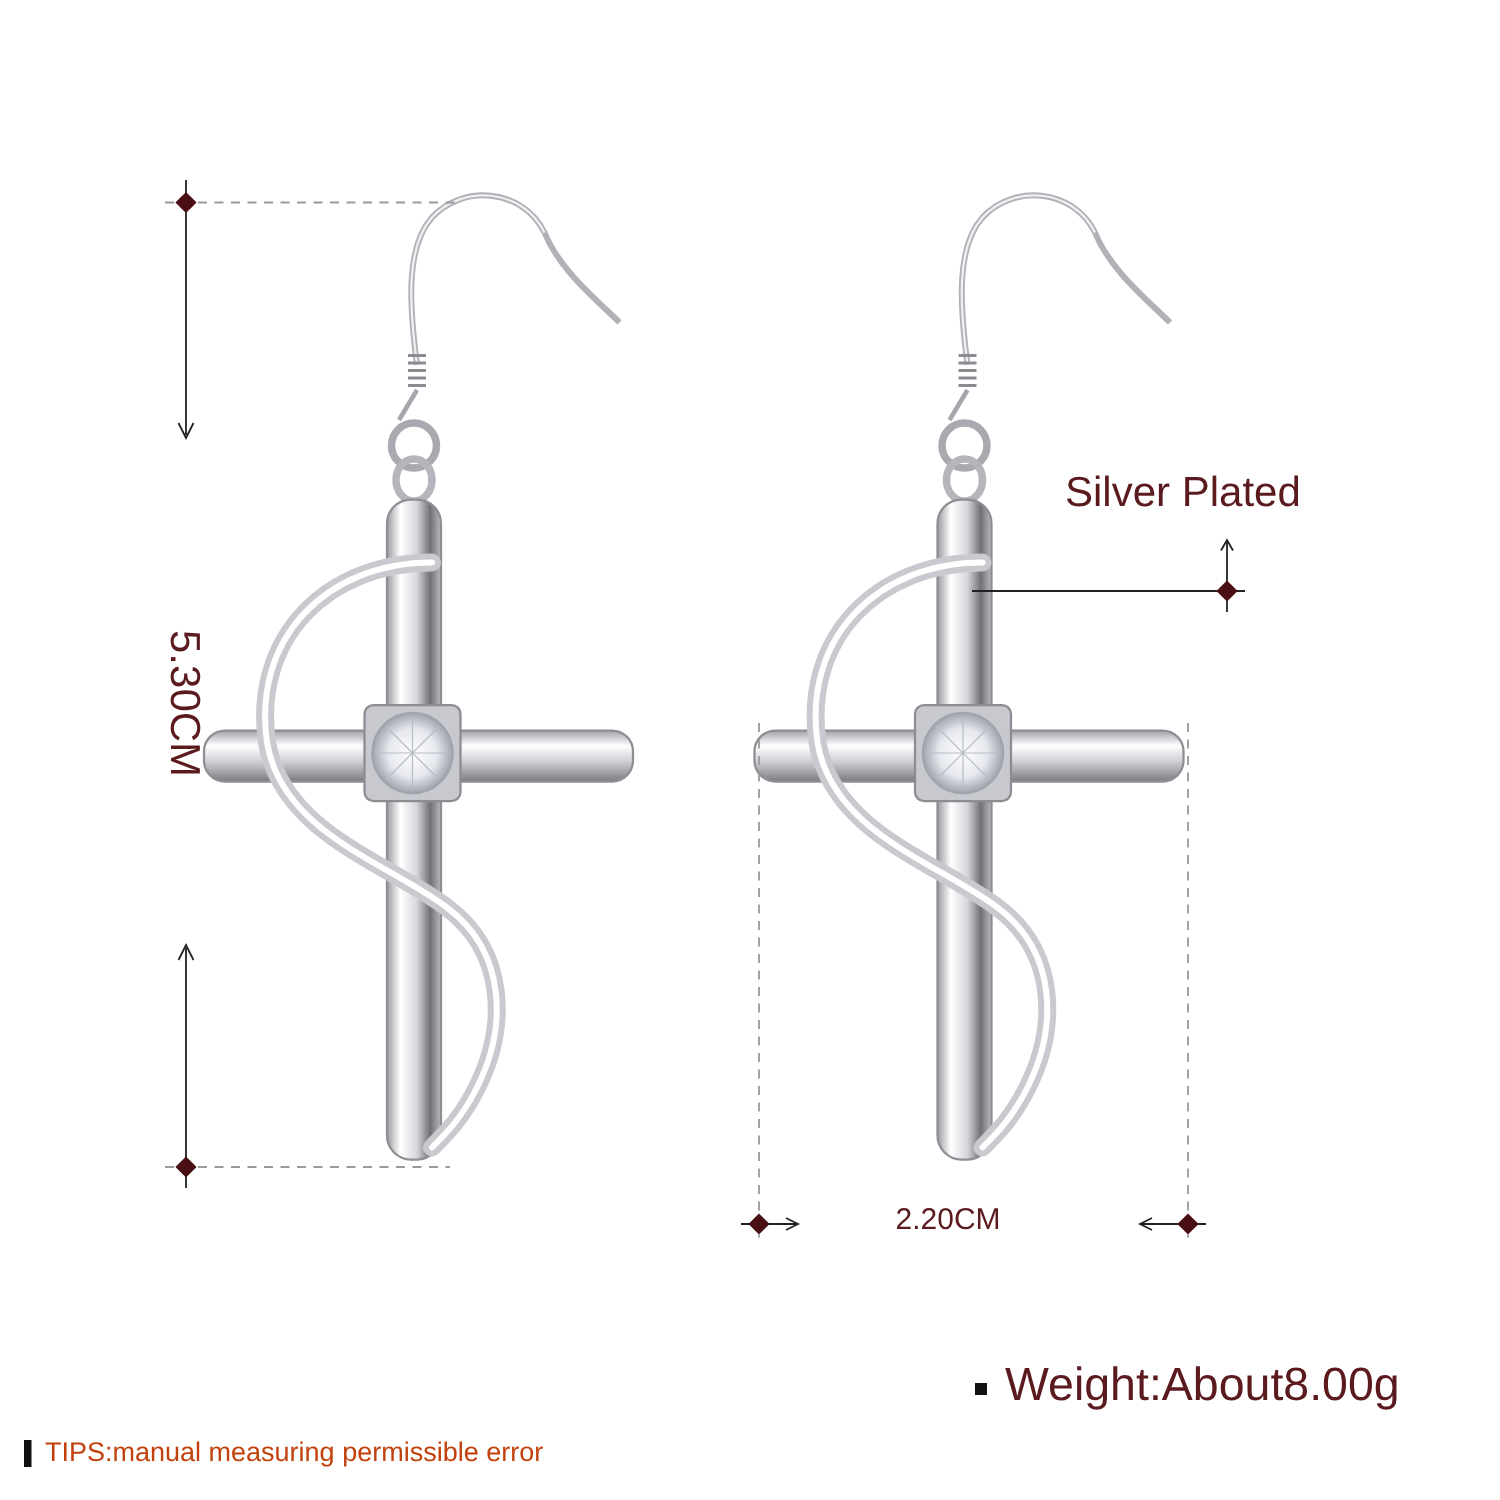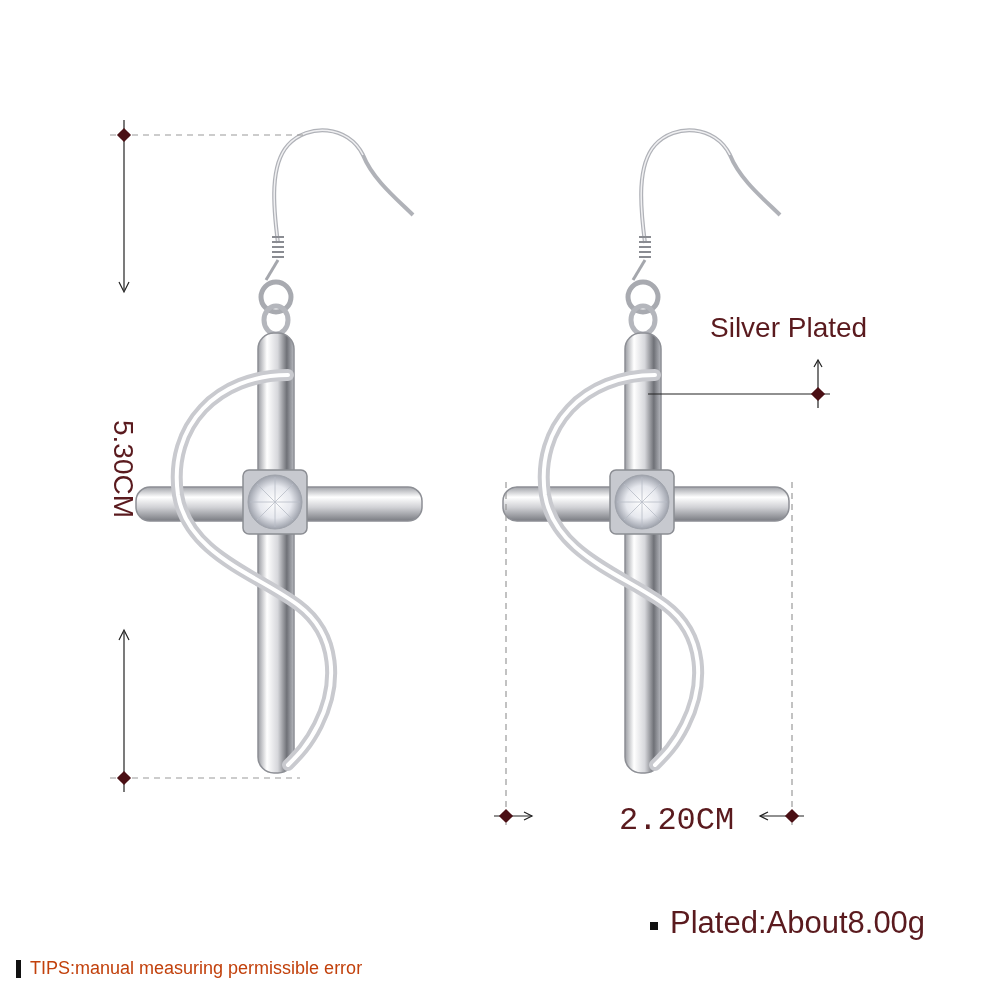--- a/index.html
+++ b/index.html
@@ -1,20 +1,20 @@
 <!DOCTYPE html>
 <html><head>
 <meta charset="utf-8">
 <style>
   html,body{margin:0;padding:0;background:#ffffff;}
   body{width:1000px;height:1000px;position:relative;overflow:hidden;font-family:"Liberation Sans",sans-serif;}
   .stage{position:absolute;left:0;top:0;width:988px;height:1000px;}
   .label{position:absolute;color:#5a1a1e;font-family:"Liberation Sans",sans-serif;white-space:nowrap;}
   .silver{left:710px;top:312px;font-size:28px;}
-  .width-label{left:619px;top:802px;font-size:32px;font-family:Liberation Mono, monospace;}
+  .width-label{left:597px;top:802px;font-size:20px;}
   .height-label{left:103px;top:420px;font-size:28px;transform-origin:0 0;transform:translate(36px,0) rotate(90deg);}
   .weight{left:670px;top:905px;font-size:31px;}
   .weight-bullet{position:absolute;left:650px;top:922px;width:8px;height:8px;background:#111;}
   .tips-bar{position:absolute;left:16px;top:960px;width:5px;height:18px;background:#111;}
   .tips{position:absolute;left:30px;top:958px;font-size:18px;color:#c2410c;white-space:nowrap;}
 </style>
 </head>
 <body>
 
 <div class="stage">
@@ -103,17 +103,17 @@
     <rect x="501" y="811" width="10" height="10" fill="#4a0f14" transform="rotate(45 506 816)"></rect>
     <rect x="787" y="811" width="10" height="10" fill="#4a0f14" transform="rotate(45 792 816)"></rect>
   </g>
 </svg>
 
   <div class="label silver">Silver Plated</div>
   <div class="label height-label">5.30CM</div>
   <div class="label width-label">2.20CM</div>
 
   <div class="weight-bullet"></div>
-  <div class="label weight">Plated:About8.00g</div>
+  <div class="label weight">Weight:About8.00g</div>
 
   <div class="tips-bar"></div>
   <div class="tips">TIPS:manual measuring permissible error</div>
 </div>
 
 </body></html>

